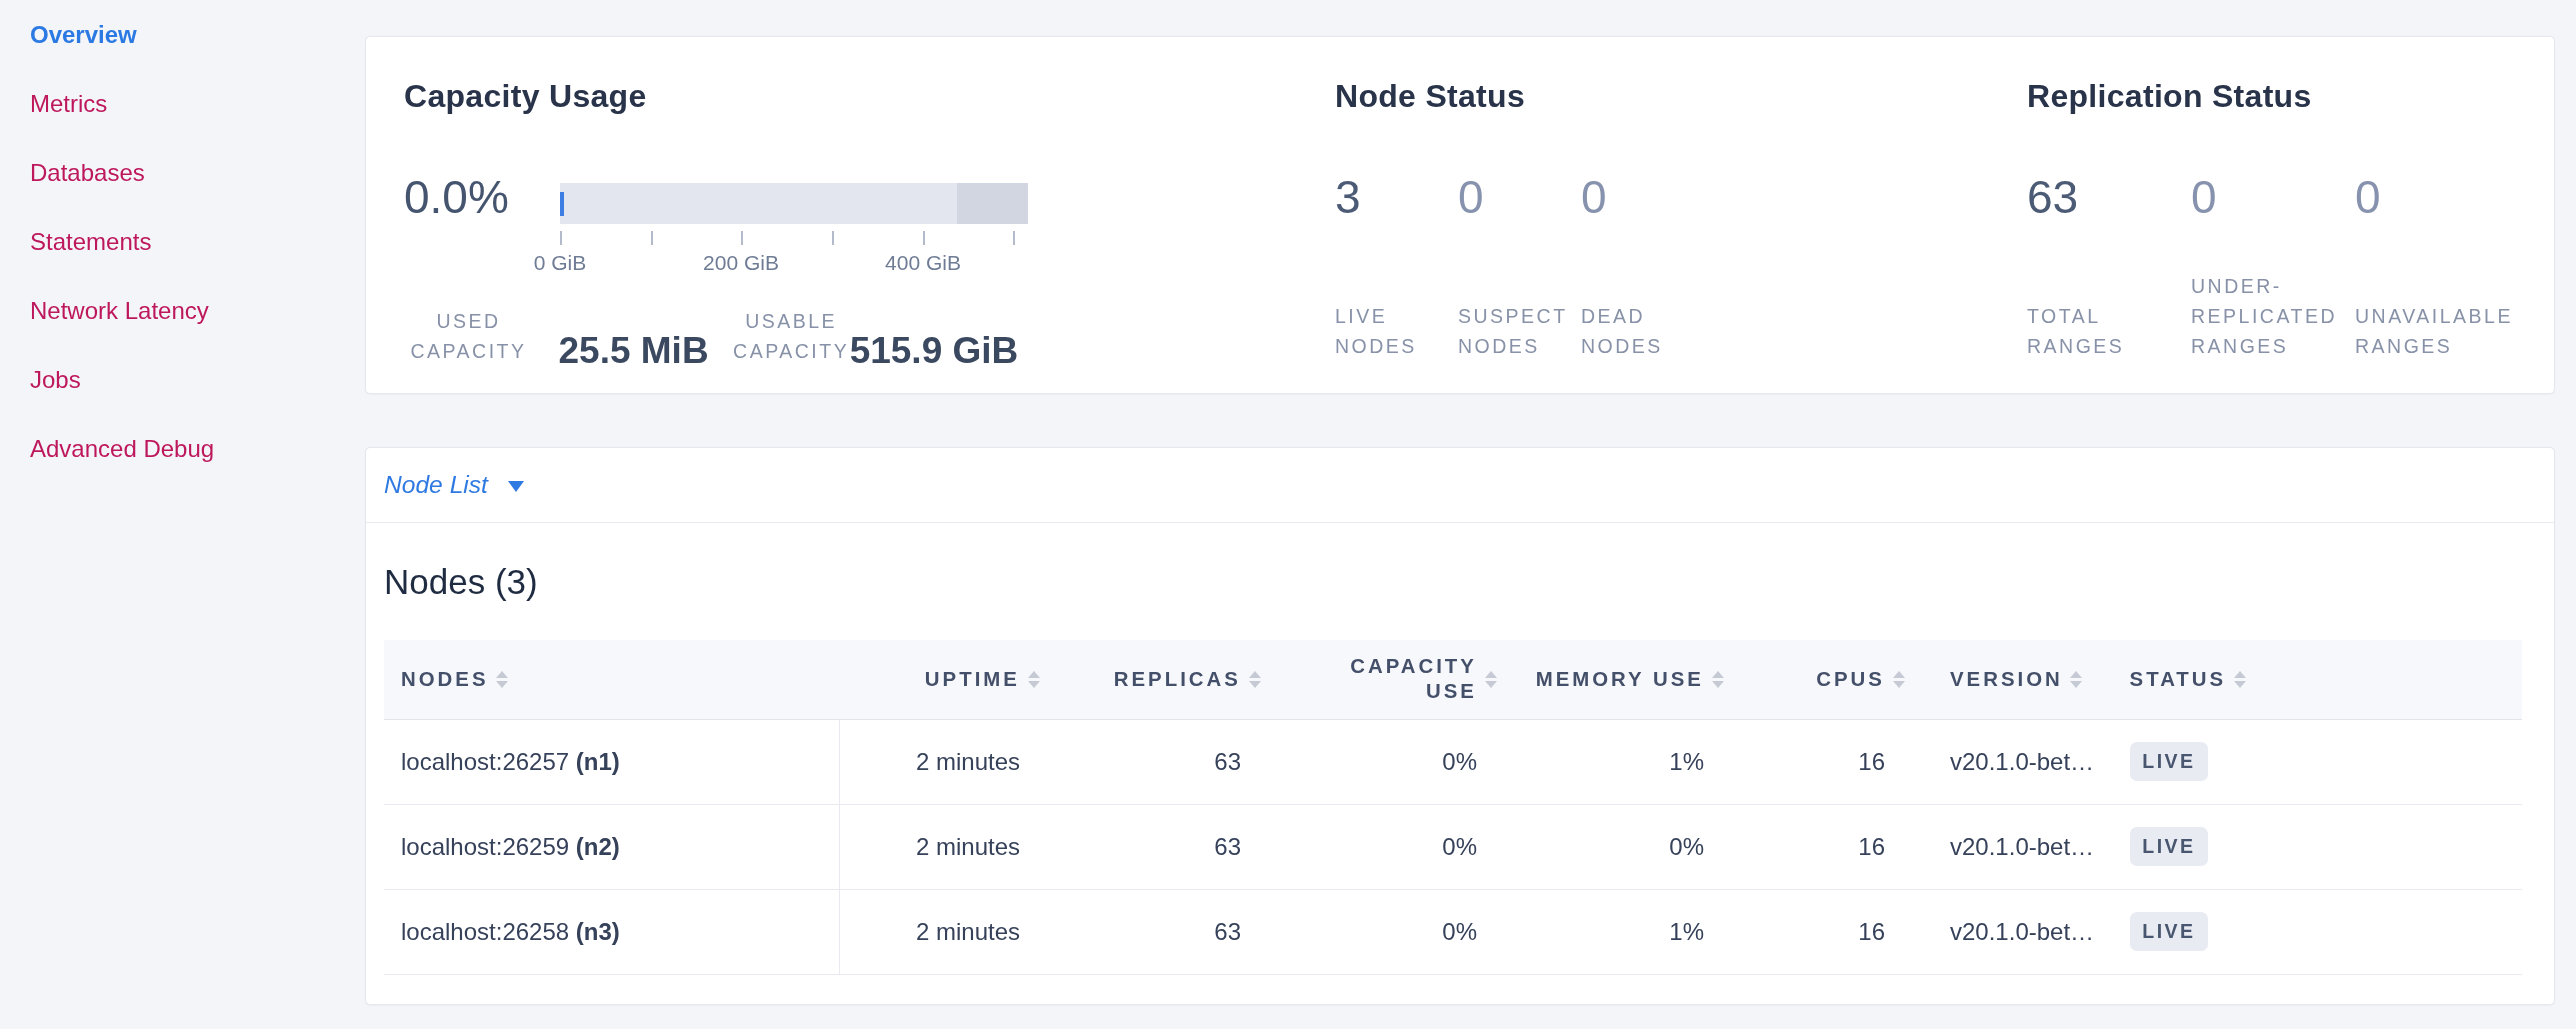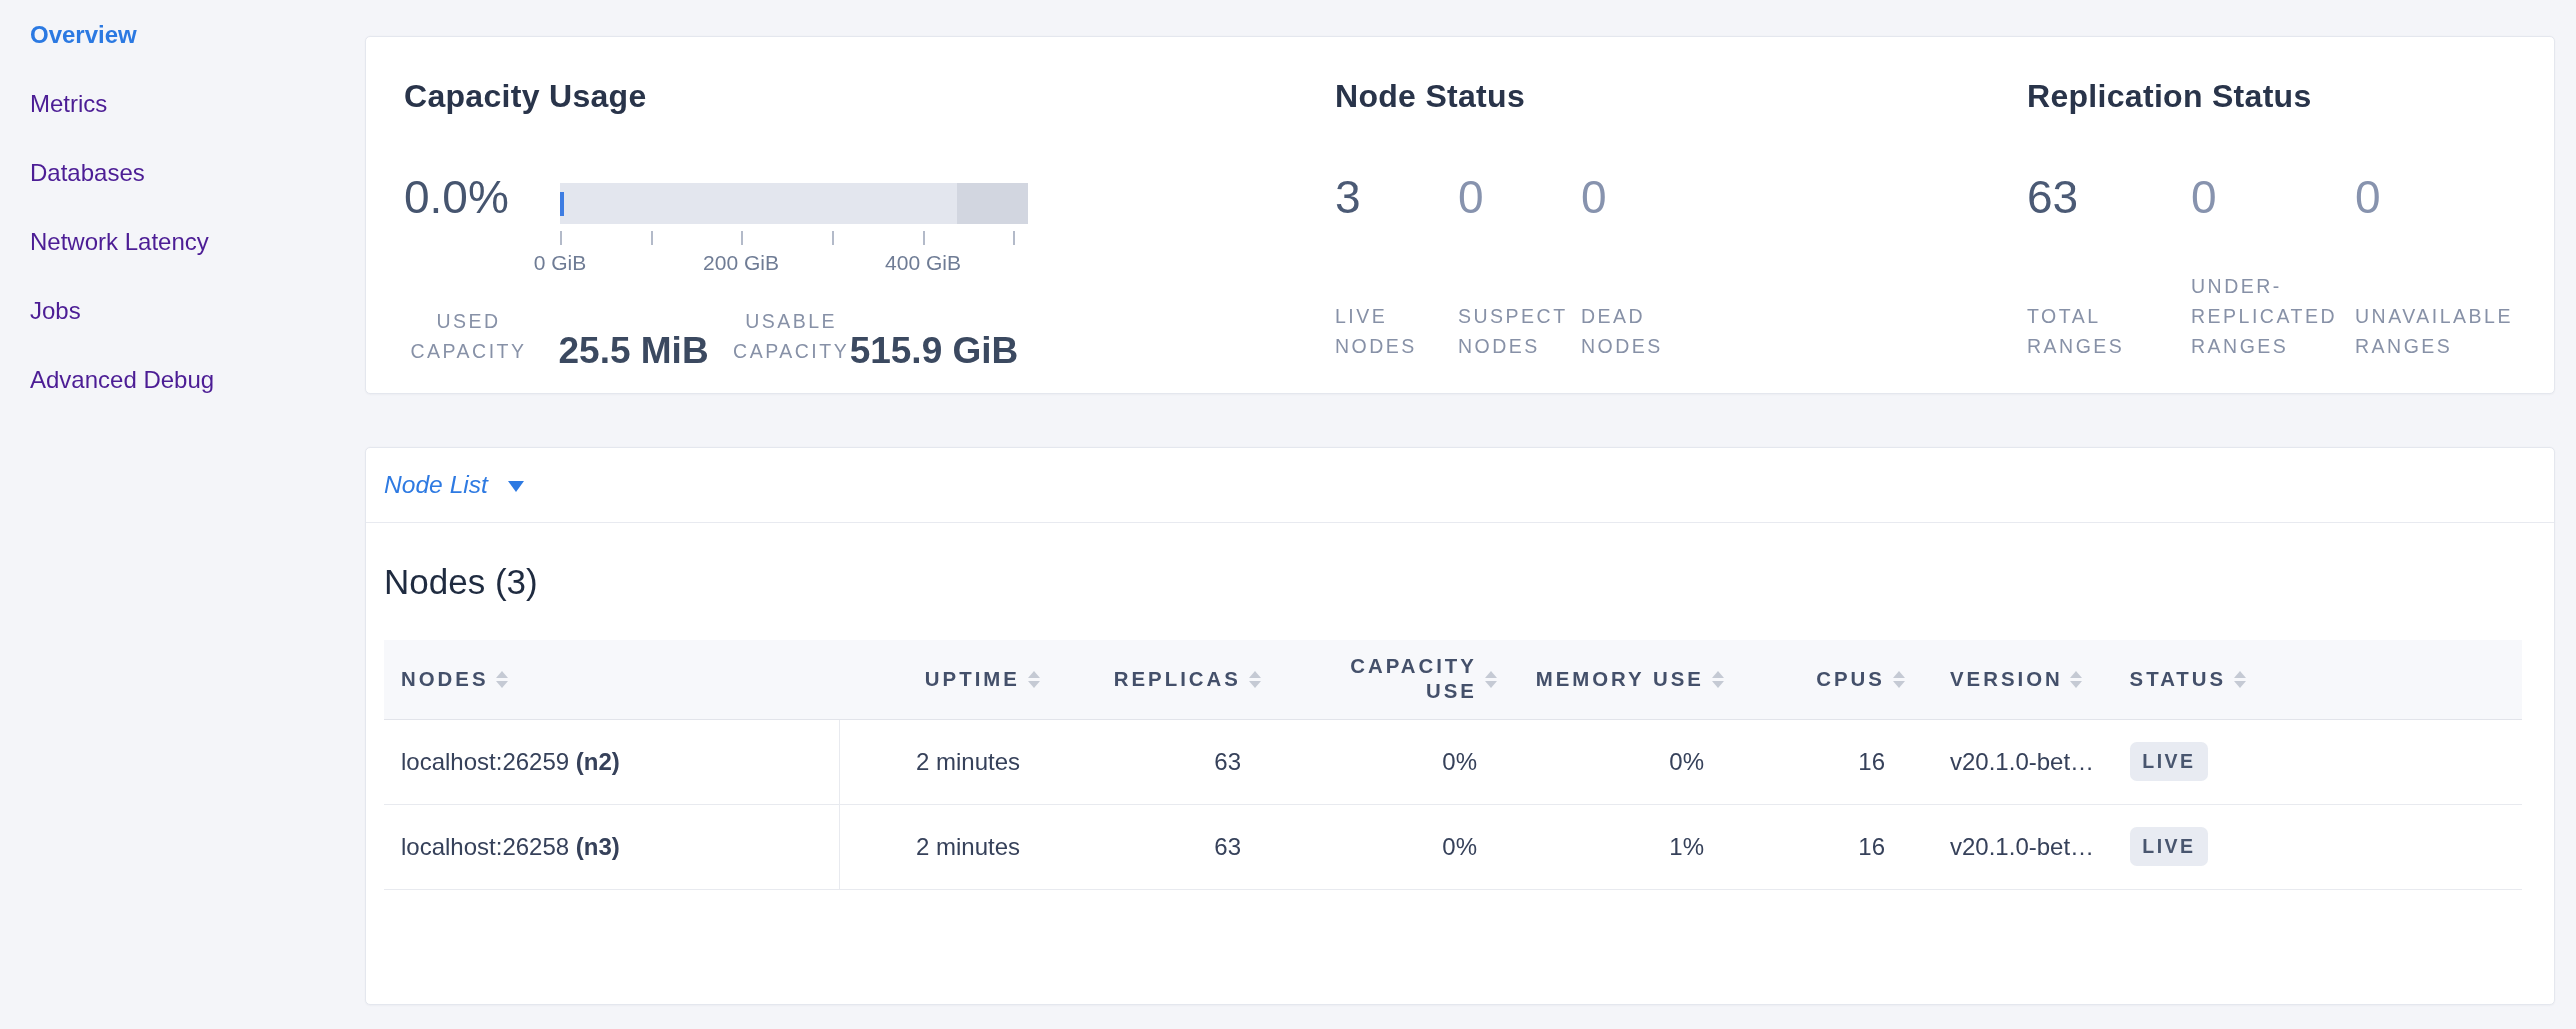--- a/index.html
+++ b/index.html
@@ -3,21 +3,21 @@
 <meta charset="utf-8">
 <style>
   * { margin:0; padding:0; box-sizing:border-box; }
   html,body { width:2576px; height:1030px; background:#f4f5f9; overflow:hidden;
               font-family:"Liberation Sans","DejaVu Sans",sans-serif; }
   #page { position:relative; width:2536px; height:1030px; }
 
   
   .sidebar { position:absolute; left:30px; top:0; width:306px; }
   .nav-item { height:69px; display:flex; align-items:center; font-size:24px;
-              color:#4c1d95; font-weight:500; cursor:pointer; }
+              color:#be185d; font-weight:500; cursor:pointer; }
   .nav-item.active { color:#2b79e2; font-weight:700; }
 
   
   .card { position:absolute; background:#ffffff; border:1.7px solid #e4e7ee;
           border-radius:5.1px; box-shadow:0 0.8px 1.7px rgba(40,50,75,.04); }
   #card-top { left:365px; top:36px; width:2190px; height:358px; }
   #card-nodes { left:365px; top:447px; width:2190px; height:558px; }
 
   .sec { position:absolute; top:0; height:100%; }
   .sec-title { position:absolute; left:0; top:41px; font-size:32px; font-weight:600;
@@ -102,20 +102,21 @@
 </style>
 </head>
 <body>
 
 <div id="page">
 
   <nav class="sidebar">
     <div class="nav-item active">Overview</div>
     <div class="nav-item">Metrics</div>
     <div class="nav-item">Databases</div>
+    <div class="nav-item">Statements</div>
     <div class="nav-item">Network Latency</div>
     <div class="nav-item">Jobs</div>
     <div class="nav-item">Advanced Debug</div>
   </nav>
 
   <section class="card" id="card-top">
 
     <div class="sec" id="sec-capacity">
       <div class="sec-title">Capacity Usage</div>
       <div class="big-num" id="cap-pct">0.0%</div>
@@ -270,20 +271,30 @@
                 <span>STATUS</span>
                 <span class="sort">
                   <i class="up"></i>
                   <i class="dn"></i>
                 </span>
               </div>
           </th>
         </tr>
       </thead>
       <tbody>
+        <tr>
+          <td class="c-nodes"><span>localhost:26257</span> <span class="node-id">(n1)</span></td>
+          <td class="r">2 minutes</td>
+          <td class="r">63</td>
+          <td class="r">0%</td>
+          <td class="r">1%</td>
+          <td class="r">16</td>
+          <td class="c-version">v20.1.0-bet…</td>
+          <td class="c-status"><span class="badge">LIVE</span></td>
+        </tr>
         <tr>
           <td class="c-nodes"><span>localhost:26259</span> <span class="node-id">(n2)</span></td>
           <td class="r">2 minutes</td>
           <td class="r">63</td>
           <td class="r">0%</td>
           <td class="r">0%</td>
           <td class="r">16</td>
           <td class="c-version">v20.1.0-bet…</td>
           <td class="c-status"><span class="badge">LIVE</span></td>
         </tr>

